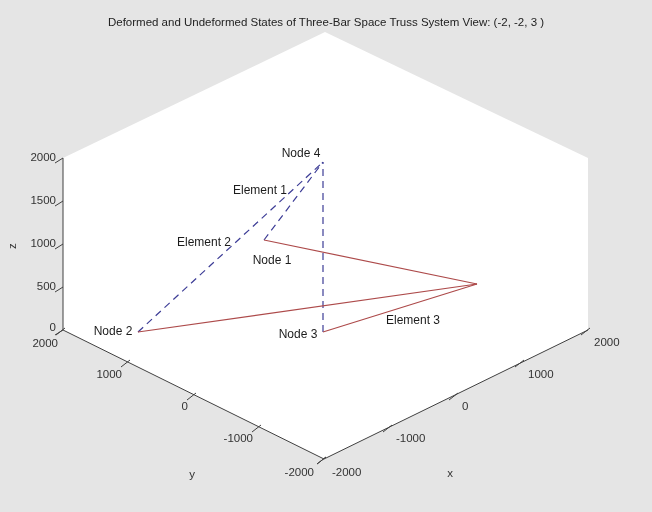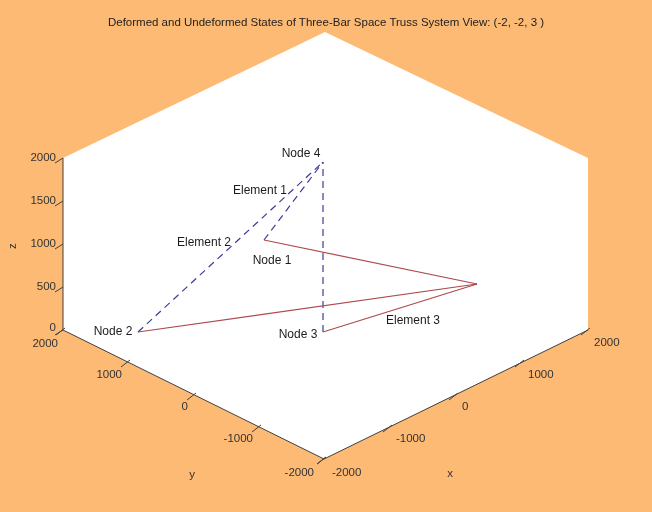--- a/index.html
+++ b/index.html
@@ -1,21 +1,21 @@
 <!DOCTYPE html>
 <html><head>
 <meta charset="utf-8">
 <style>
   html, body { margin: 0; padding: 0; }
   body { font-family: "Liberation Sans", sans-serif; }
   #figure {
     position: relative;
     width: 652px;
     height: 512px;
-    background: #fdba74;
+    background: #e5e5e5;
     overflow: hidden;
   }
   #plot-svg { position: absolute; left: 0; top: 0; }
   text { fill: #1c1c1c; }
   .title-text { font-size: 11.5px; fill: #222; }
   .tick-label { font-size: 11.5px; fill: #333; }
   .axis-name { font-size: 11.5px; fill: #333; }
   .anno { font-size: 12px; fill: #1c1c1c; }
 </style>
 </head>

